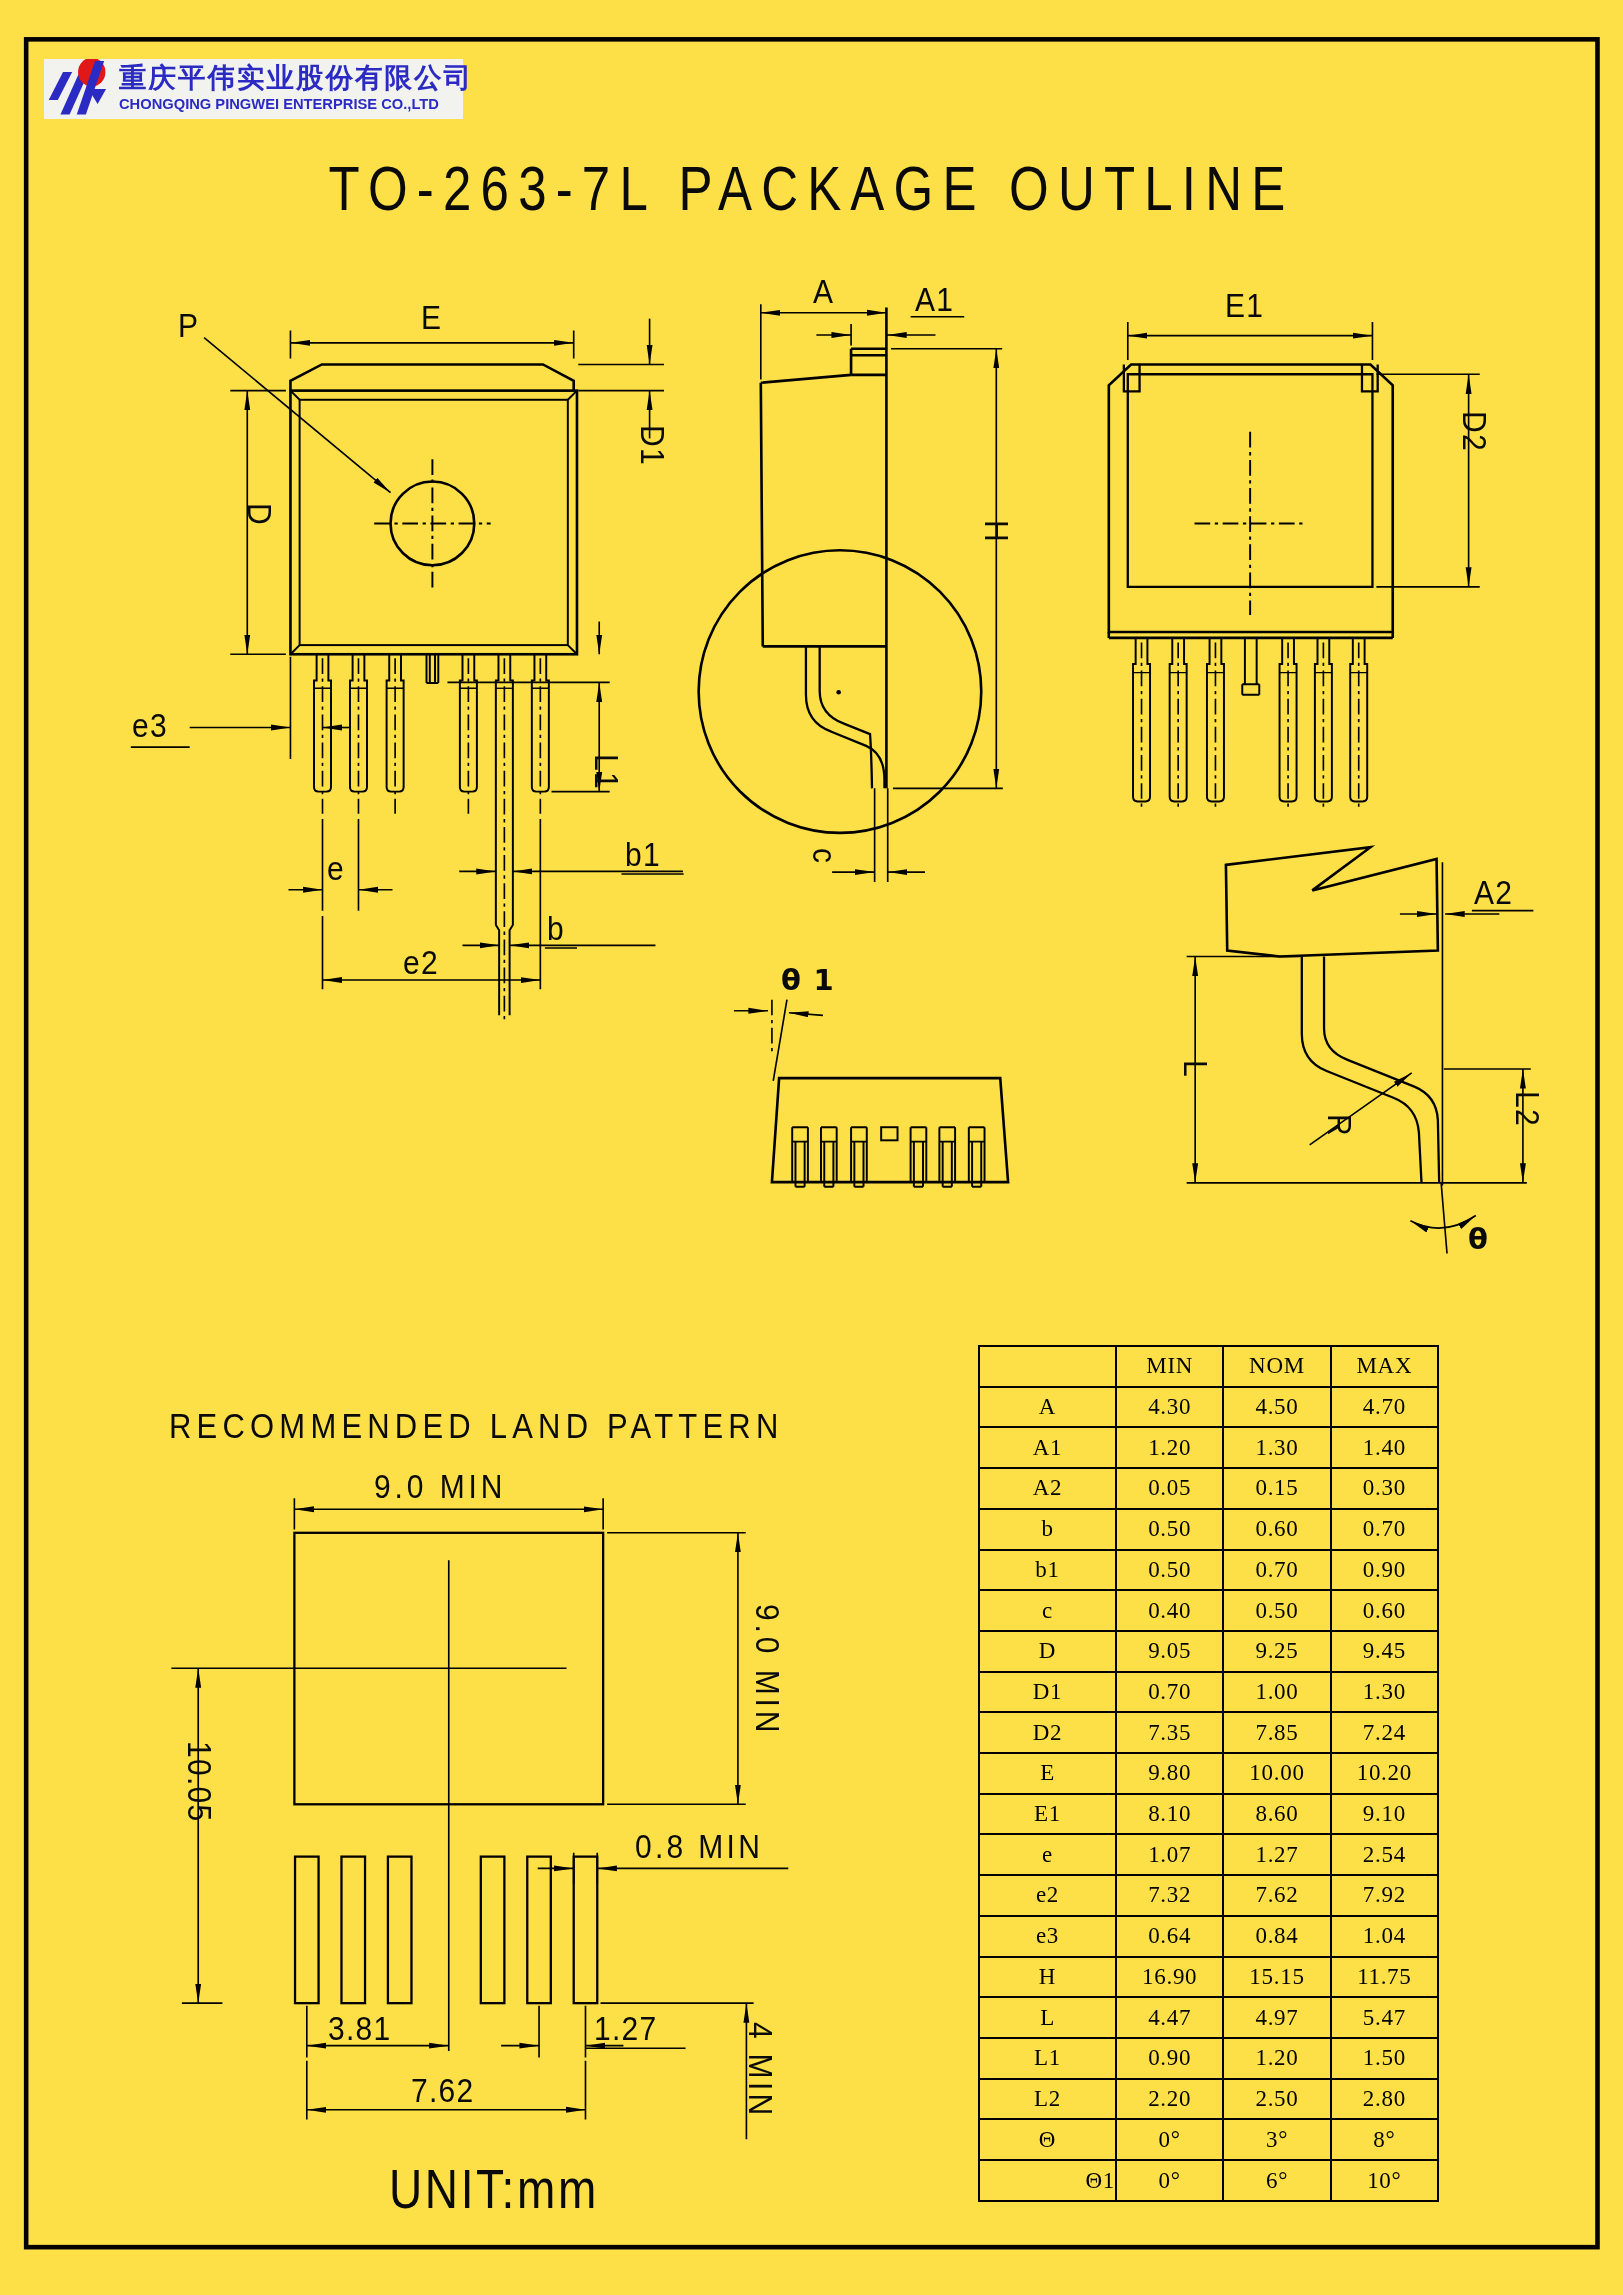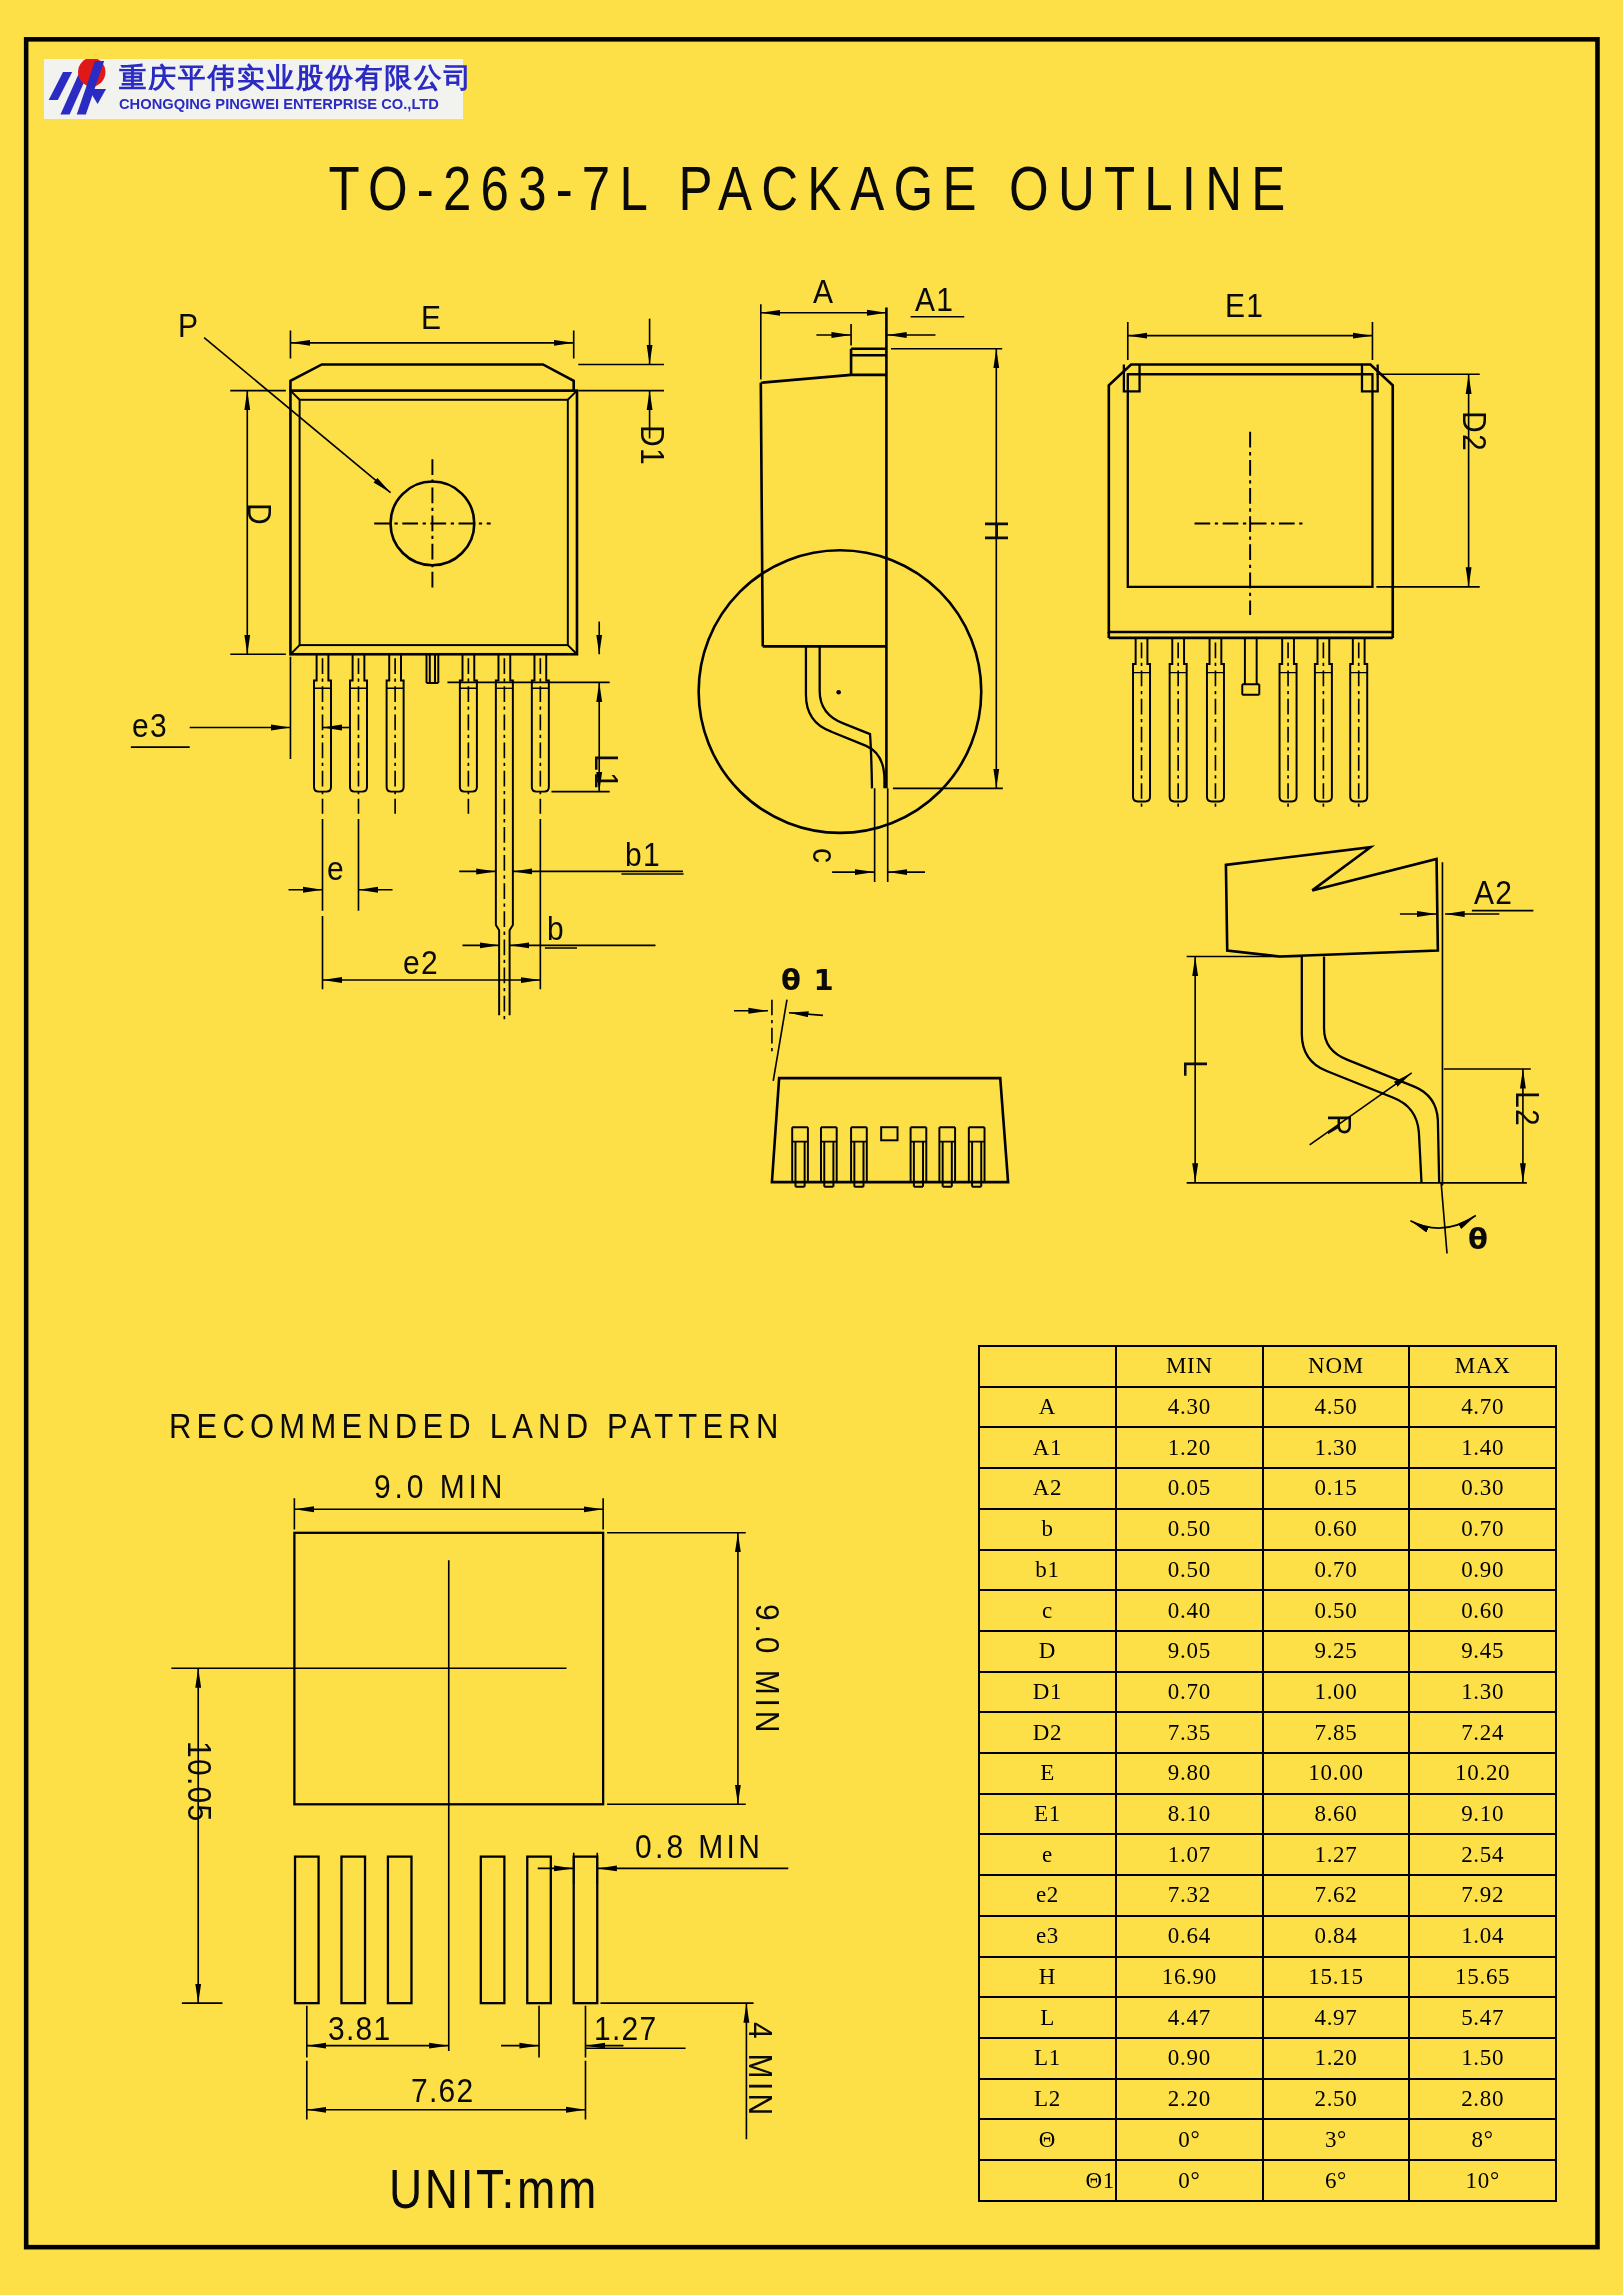--- a/index.html
+++ b/index.html
@@ -11,21 +11,21 @@
   .dim{font-size:30px;font-weight:400;transform:scaleY(1.12);transform-origin:center top;}
   .rot{transform:rotate(90deg) scaleY(1.12);transform-origin:0 0;}
   .greek{font-family:"DejaVu Sans",sans-serif;font-size:29px;font-weight:700;}
   #title{font-size:51px;letter-spacing:9.2px;transform:scaleY(1.25);transform-origin:center top;
          font-weight:400;}
   #lp-title{font-size:31px;letter-spacing:5.2px;transform:scaleY(1.15);transform-origin:left top;}
   #unit{font-size:46px;letter-spacing:2.6px;transform:scaleY(1.2);transform-origin:left top;}
   #logo-block{position:absolute;left:44px;top:59px;width:419px;height:60px;background:#f2f2ef;}
   #logo-cn{position:absolute;left:119px;top:64px;font-size:27.5px;color:#2b2bc4;letter-spacing:2px;font-weight:700;}
   #logo-en{position:absolute;left:119px;top:97px;font-size:14px;color:#2b2bc4;letter-spacing:0px;font-weight:700;transform:scaleX(1.05);transform-origin:left top;}
-  table#spec{position:absolute;left:978px;top:1345px;width:579px;height:857px;
+  table#spec{position:absolute;left:978px;top:1345px;width:461px;height:857px;
      border-collapse:collapse;table-layout:fixed;
      font-family:"Liberation Serif","DejaVu Serif",serif;font-size:23px;}
   table#spec td{border:2px solid #000;text-align:center;vertical-align:middle;padding:0;letter-spacing:0.7px;}
 </style>
 </head>
 <body>
 
 <div id="page">
 
   <svg width="1623" height="2295" viewBox="0 0 2481 3508">
@@ -378,21 +378,21 @@
         <tr>
           <td style="width: 135px;">e3</td>
           <td>0.64</td>
           <td>0.84</td>
           <td>1.04</td>
         </tr>
         <tr>
           <td style="width: 135px;">H</td>
           <td>16.90</td>
           <td>15.15</td>
-          <td>15.65</td>
+          <td>11.75</td>
         </tr>
         <tr>
           <td style="width: 135px;">L</td>
           <td>4.47</td>
           <td>4.97</td>
           <td>5.47</td>
         </tr>
         <tr>
           <td style="width: 135px;">L1</td>
           <td>0.90</td>

